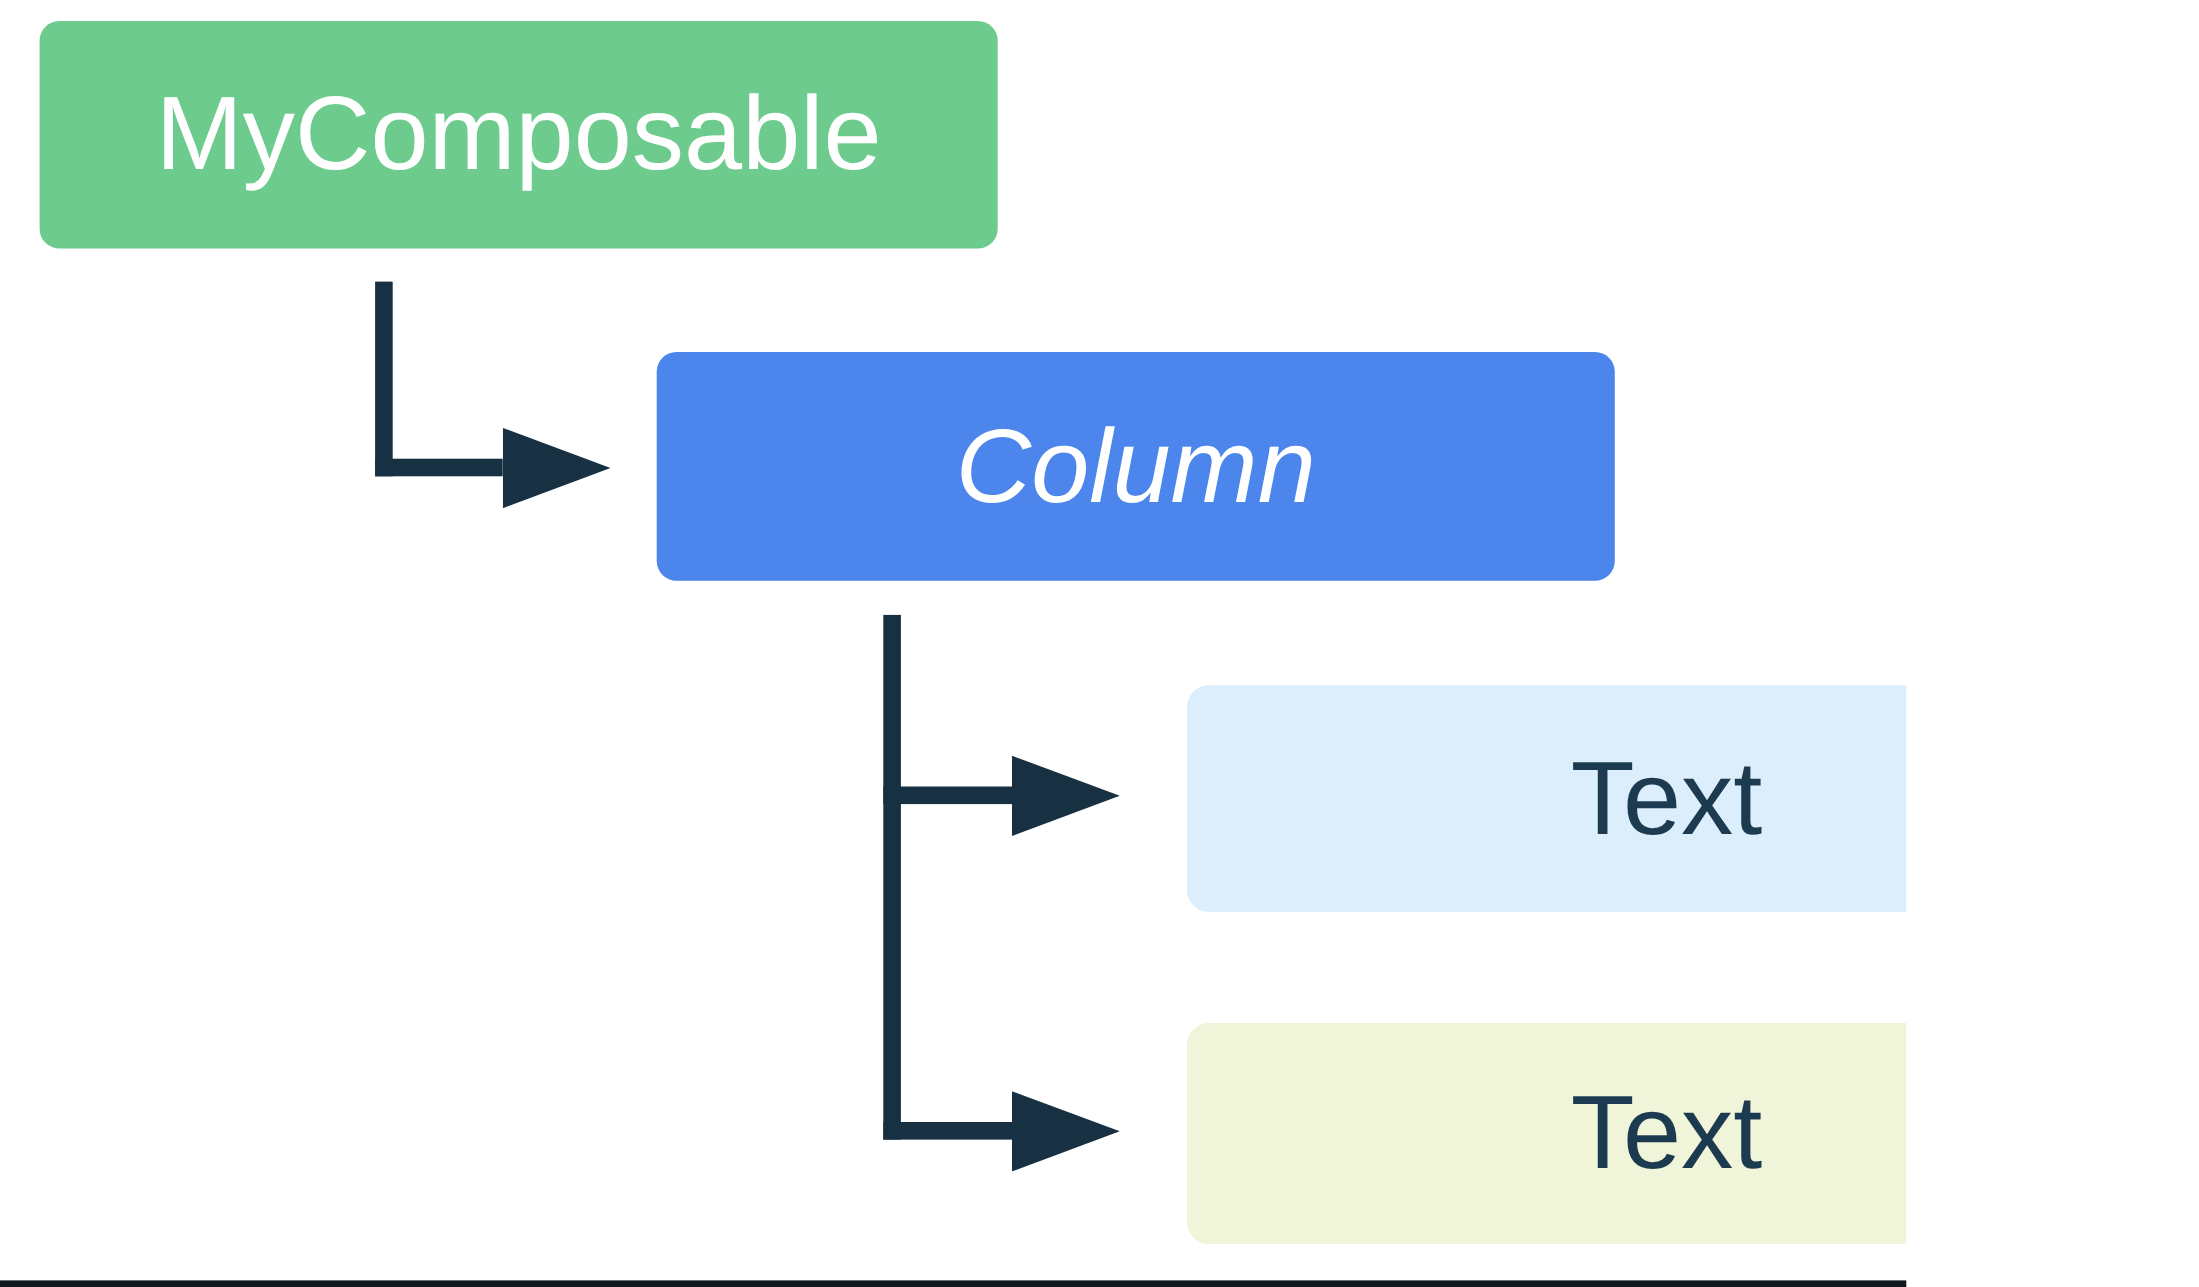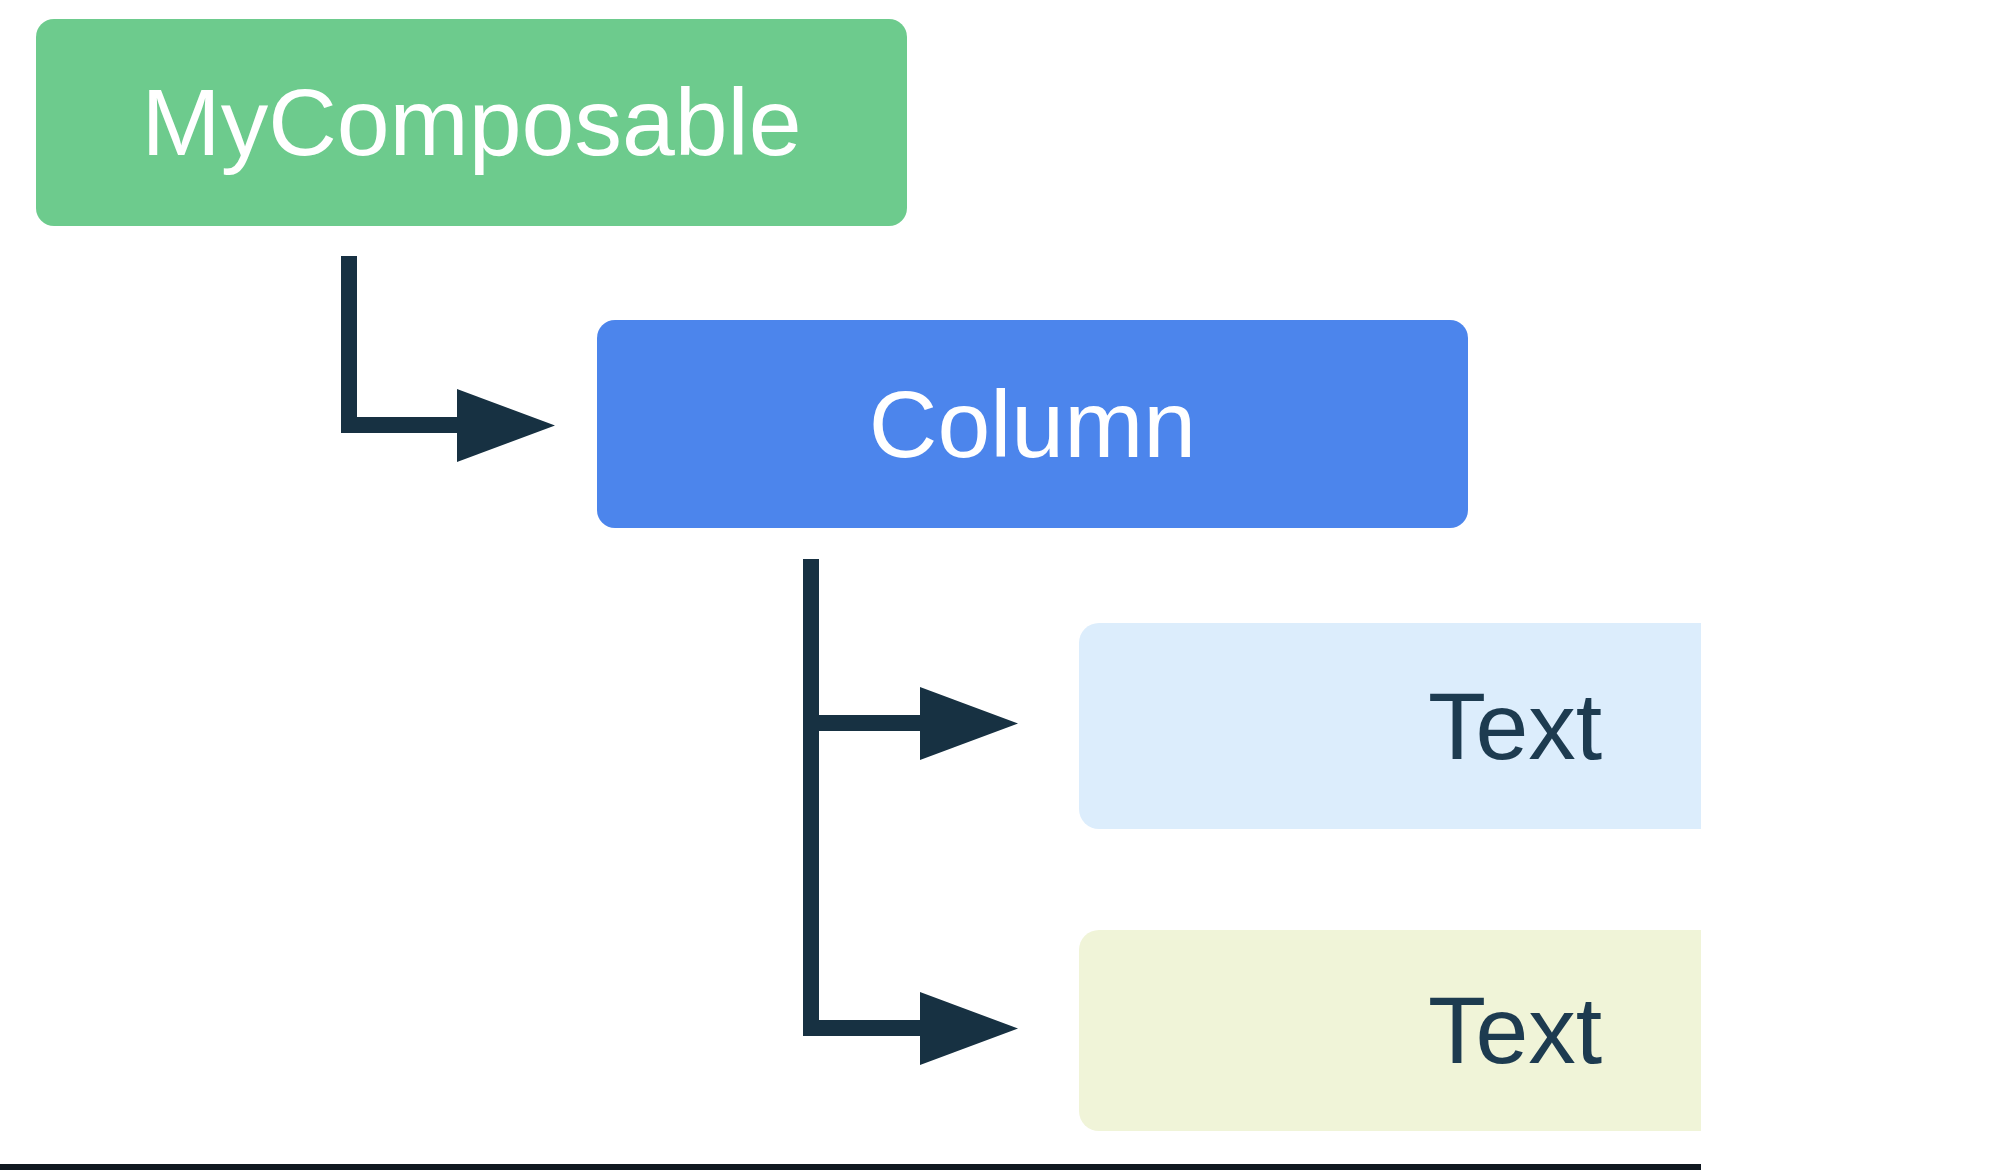--- a/index.html
+++ b/index.html
@@ -3,20 +3,21 @@
 <meta charset="utf-8">
 <style>
   html, body { margin: 0; padding: 0; background: #ffffff; }
   .canvas {
     position: relative;
     width: 1701px;
     height: 1170px;
     overflow: hidden;
     background: #ffffff;
     font-family: "Liberation Sans", "DejaVu Sans", sans-serif;
+    padding-left: 32px;
   }
   .node {
     position: absolute;
     display: flex;
     align-items: center;
     justify-content: center;
     font-size: 95px;
     line-height: 1;
     letter-spacing: 0px;
     font-weight: 400;
@@ -49,21 +50,21 @@
 
   <div class="node node-root" style="background-color: rgb(109, 203, 141);">
     <span style="color: rgb(255, 255, 255);">MyComposable</span>
   </div>
 
   <div class="arrow-seg a1-v" style="background-color: rgb(23, 49, 66);"></div>
   <div class="arrow-seg a1-h" style="background-color: rgb(23, 49, 66);"></div>
   <div class="arrow-seg a1-head" style="background-color: rgb(23, 49, 66);"></div>
 
   <div class="node node-column" style="background-color: rgb(76, 133, 236);">
-    <span style="color: rgb(255, 255, 255);">Column</span>
+    <span style="color: rgb(255, 255, 255); font-style: italic;">Column</span>
   </div>
 
   <div class="arrow-seg a2-v" style="background-color: rgb(23, 49, 66);"></div>
   <div class="arrow-seg a2-h1" style="background-color: rgb(23, 49, 66);"></div>
   <div class="arrow-seg a2-head1" style="background-color: rgb(23, 49, 66);"></div>
   <div class="arrow-seg a2-h2" style="background-color: rgb(23, 49, 66);"></div>
   <div class="arrow-seg a2-head2" style="background-color: rgb(23, 49, 66);"></div>
 
   <div class="node node-text1" style="background-color: rgb(220, 237, 252);">
     <span style="color: rgb(29, 59, 80);">Text</span>

